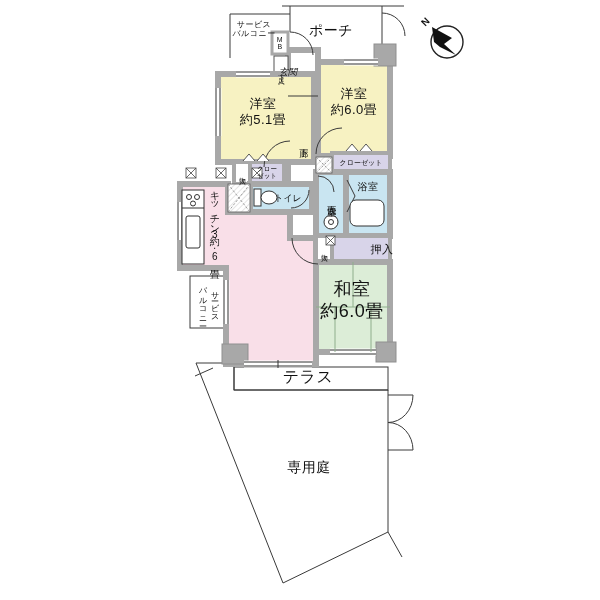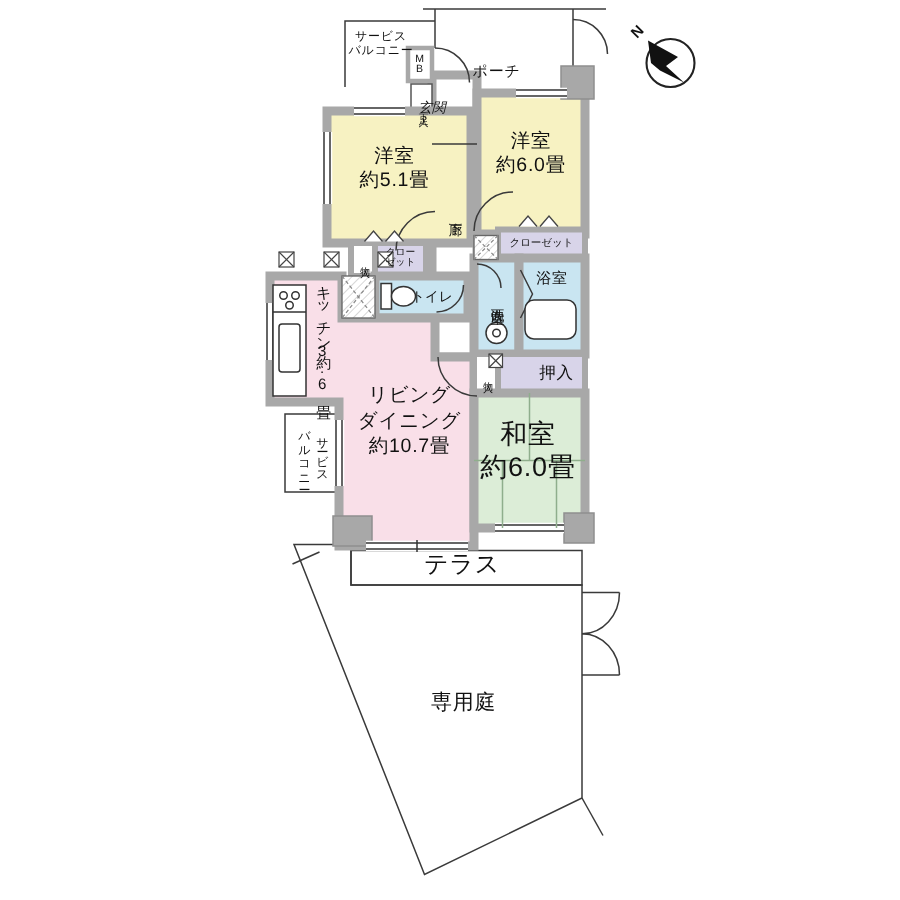--- a/index.html
+++ b/index.html
@@ -215,43 +215,40 @@
       <line class="tatami" x1="316" y1="307" x2="390" y2="307"></line>
       <line class="tatami" x1="353" y1="262" x2="353" y2="307"></line>
       <line class="tatami" x1="335" y1="307" x2="335" y2="352"></line>
       <line class="tatami" x1="371" y1="307" x2="371" y2="352"></line>
     </g>
   </g>
 </svg>
 
   <div class="lbl" style="left:254px;top:29px;font-size:8px;line-height:1.15;">サービス
 バルコニー</div>
-  <div class="lbl" style="left:331px;top:49px;font-size:10px;">ポーチ</div>
+  <div class="lbl" style="left:331px;top:31px;font-size:14px;">ポーチ</div>
   <div class="lbl" style="left:280px;top:43px;font-size:7px;line-height:1;">M
 B</div>
   <div class="lbl v" style="left:281px;top:72px;font-size:6.5px;">下足入</div>
   <div class="lbl" style="left:288px;top:72px;font-size:9px;letter-spacing:0;font-style:italic;">玄関</div>
   <div class="lbl" style="left:263px;top:112px;font-size:13px;">洋室
 約5.1畳</div>
   <div class="lbl" style="left:354px;top:102px;font-size:13px;">洋室
 約6.0畳</div>
   <div class="lbl v" style="left:303px;top:142px;font-size:9px;">廊下</div>
   <div class="lbl v" style="left:242px;top:173px;font-size:6.5px;">物入</div>
   <div class="lbl" style="left:267px;top:172px;font-size:6.5px;line-height:1.1;letter-spacing:0;">クロー
 ゼット</div>
   <div class="lbl" style="left:288px;top:198px;font-size:9px;letter-spacing:0;">トイレ</div>
   <div class="lbl v" style="left:214px;top:223px;font-size:10px;letter-spacing:0;">キッチン約3.6畳</div>
   <div class="lbl v" style="left:331px;top:200px;font-size:9px;">洗面室</div>
   <div class="lbl" style="left:368px;top:187px;font-size:10px;text-align:center;">浴室</div>
   <div class="lbl" style="left:361px;top:163px;font-size:7px;letter-spacing:0;">クローゼット</div>
   <div class="lbl v" style="left:324px;top:250px;font-size:6.5px;">物入</div>
-  <div class="lbl" style="left:371px;top:250px;font-size:11px;">押入</div>
+  <div class="lbl" style="left:382px;top:250px;font-size:11px;">押入</div>
   <div class="lbl" style="left:352px;top:301px;font-size:18px;">和室
 約6.0畳</div>
-  <div class="lbl" style="left:273px;top:281px;font-size:13px;line-height:1.3;">リビング
-ダイニング
-約10.7畳</div>
   <div class="lbl v" style="left:208px;top:302px;font-size:8px;line-height:1.5;">サービス
 バルコニー</div>
   <div class="lbl" style="left:308px;top:377px;font-size:16px;">テラス</div>
   <div class="lbl" style="left:309px;top:468px;font-size:14px;">専用庭</div>
   <div class="lbl north" style="left:426px;top:22px;font-size:10px;">N</div>
 </div>
 
 </body></html>

